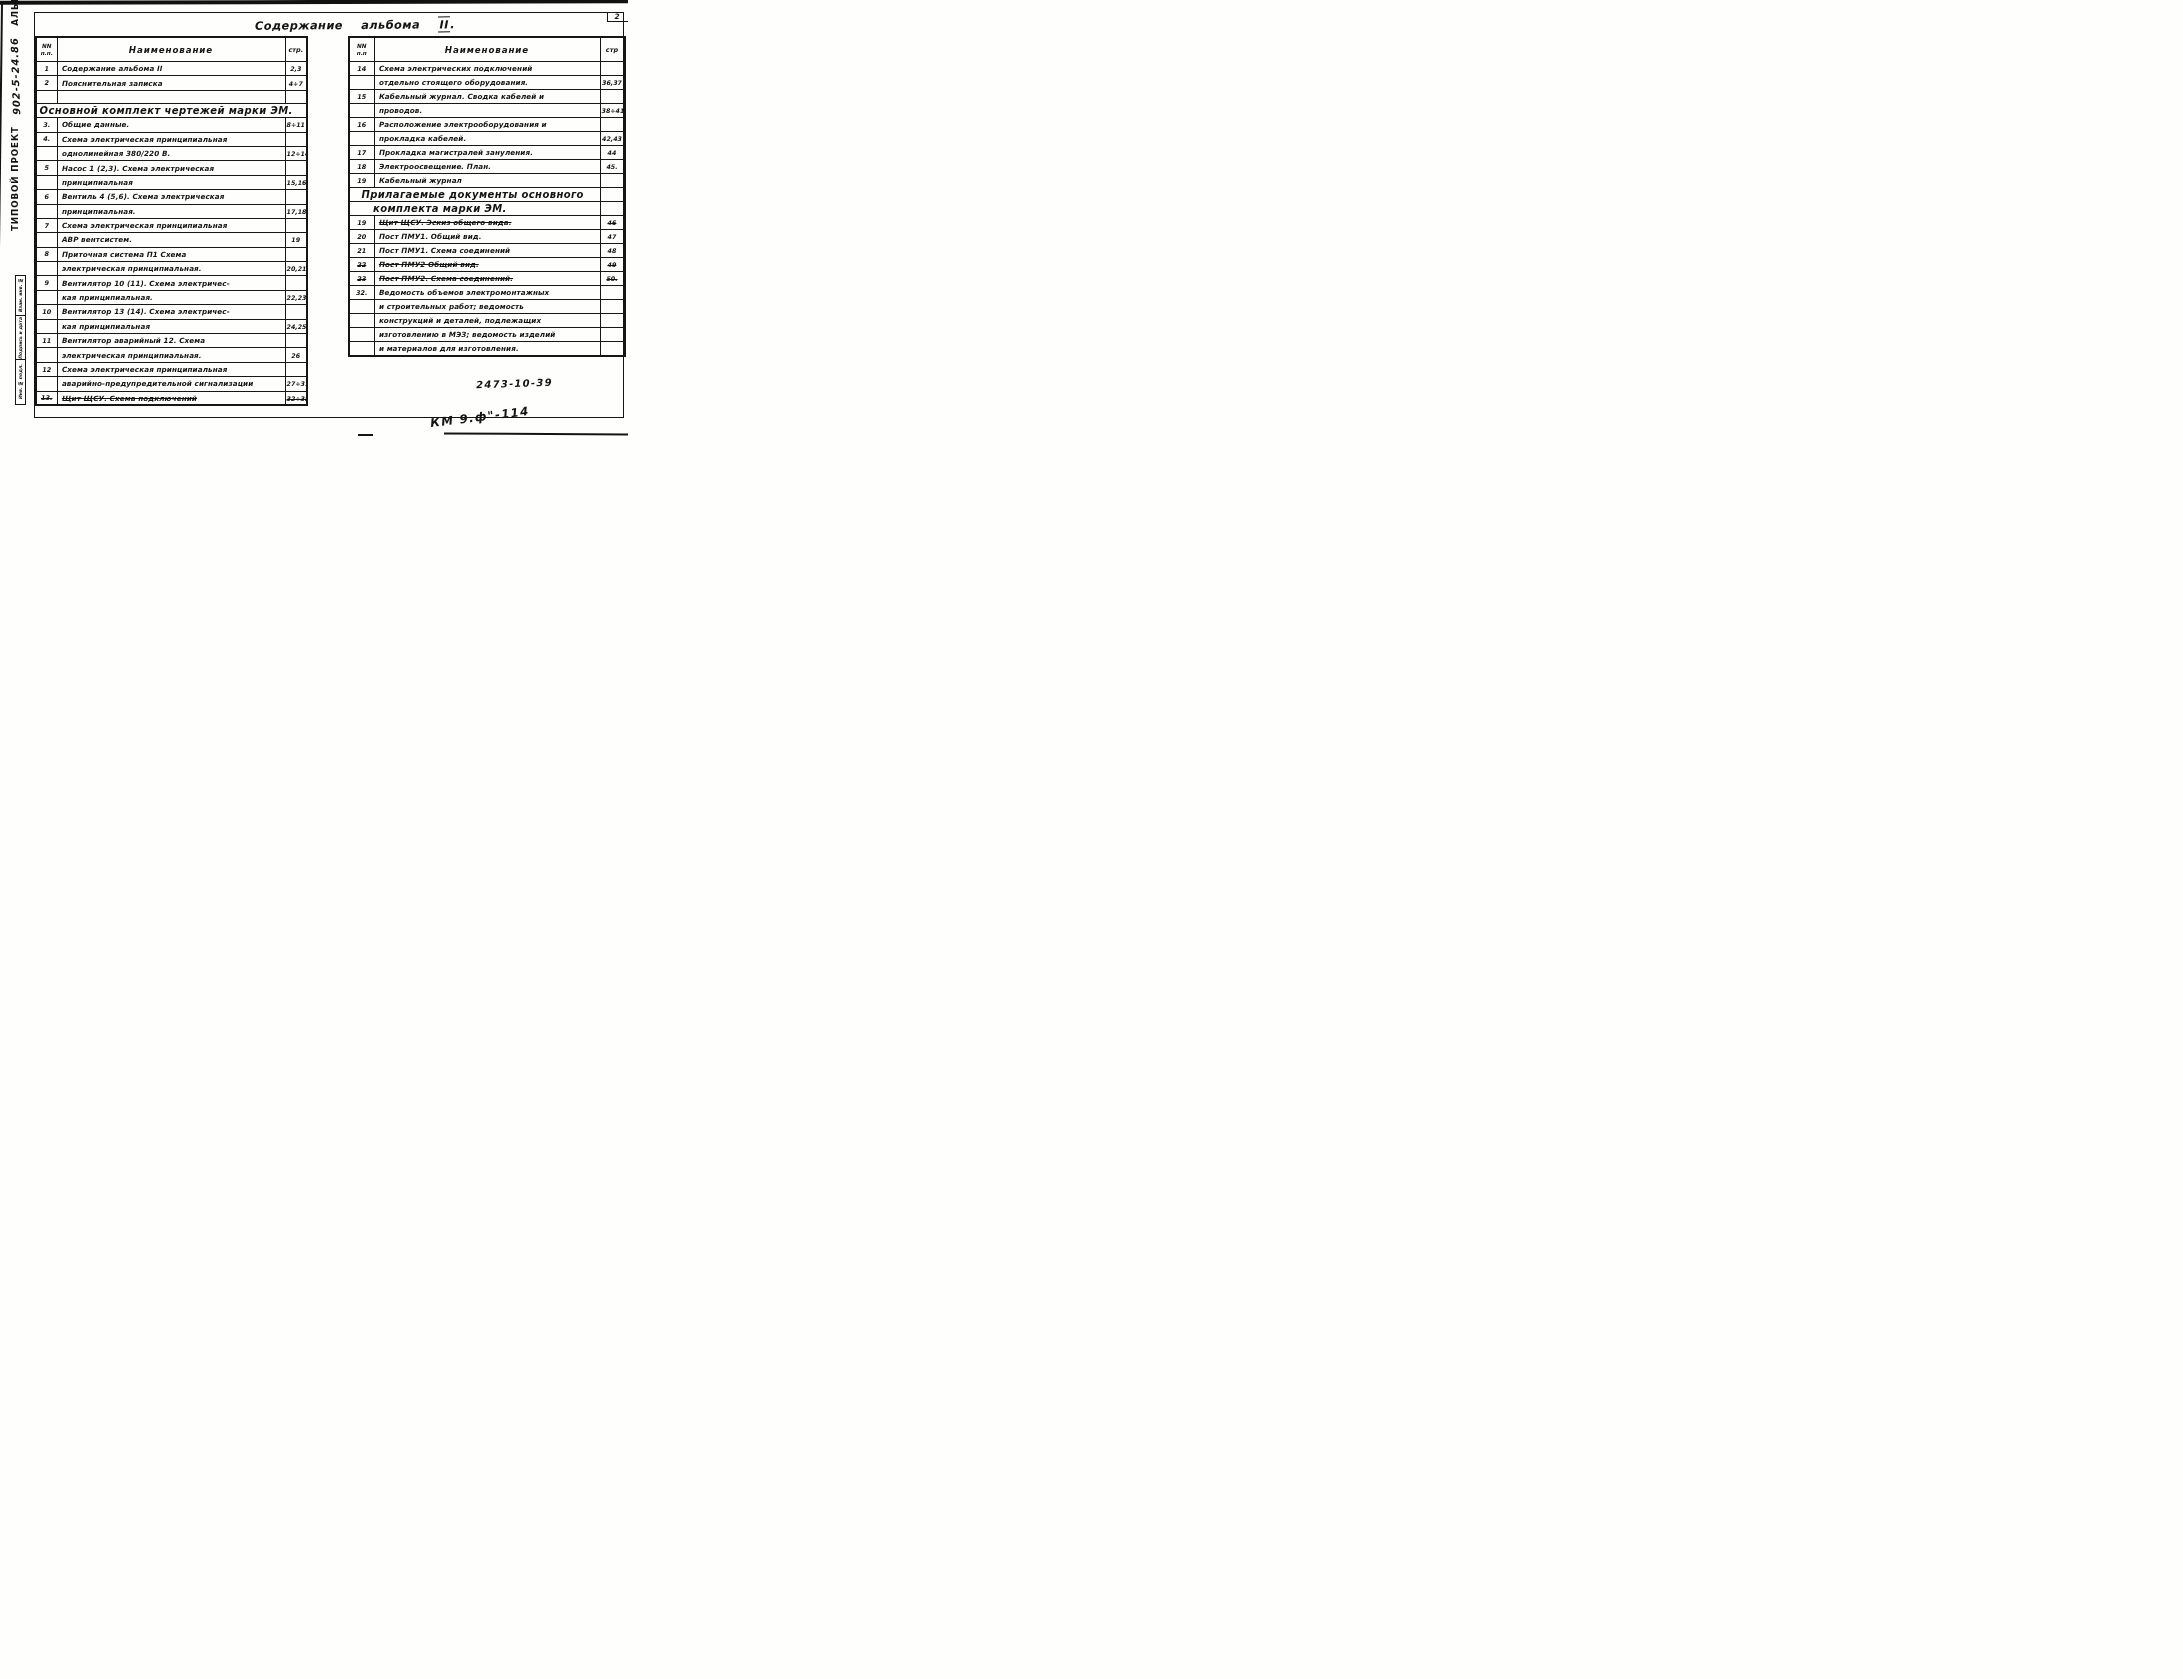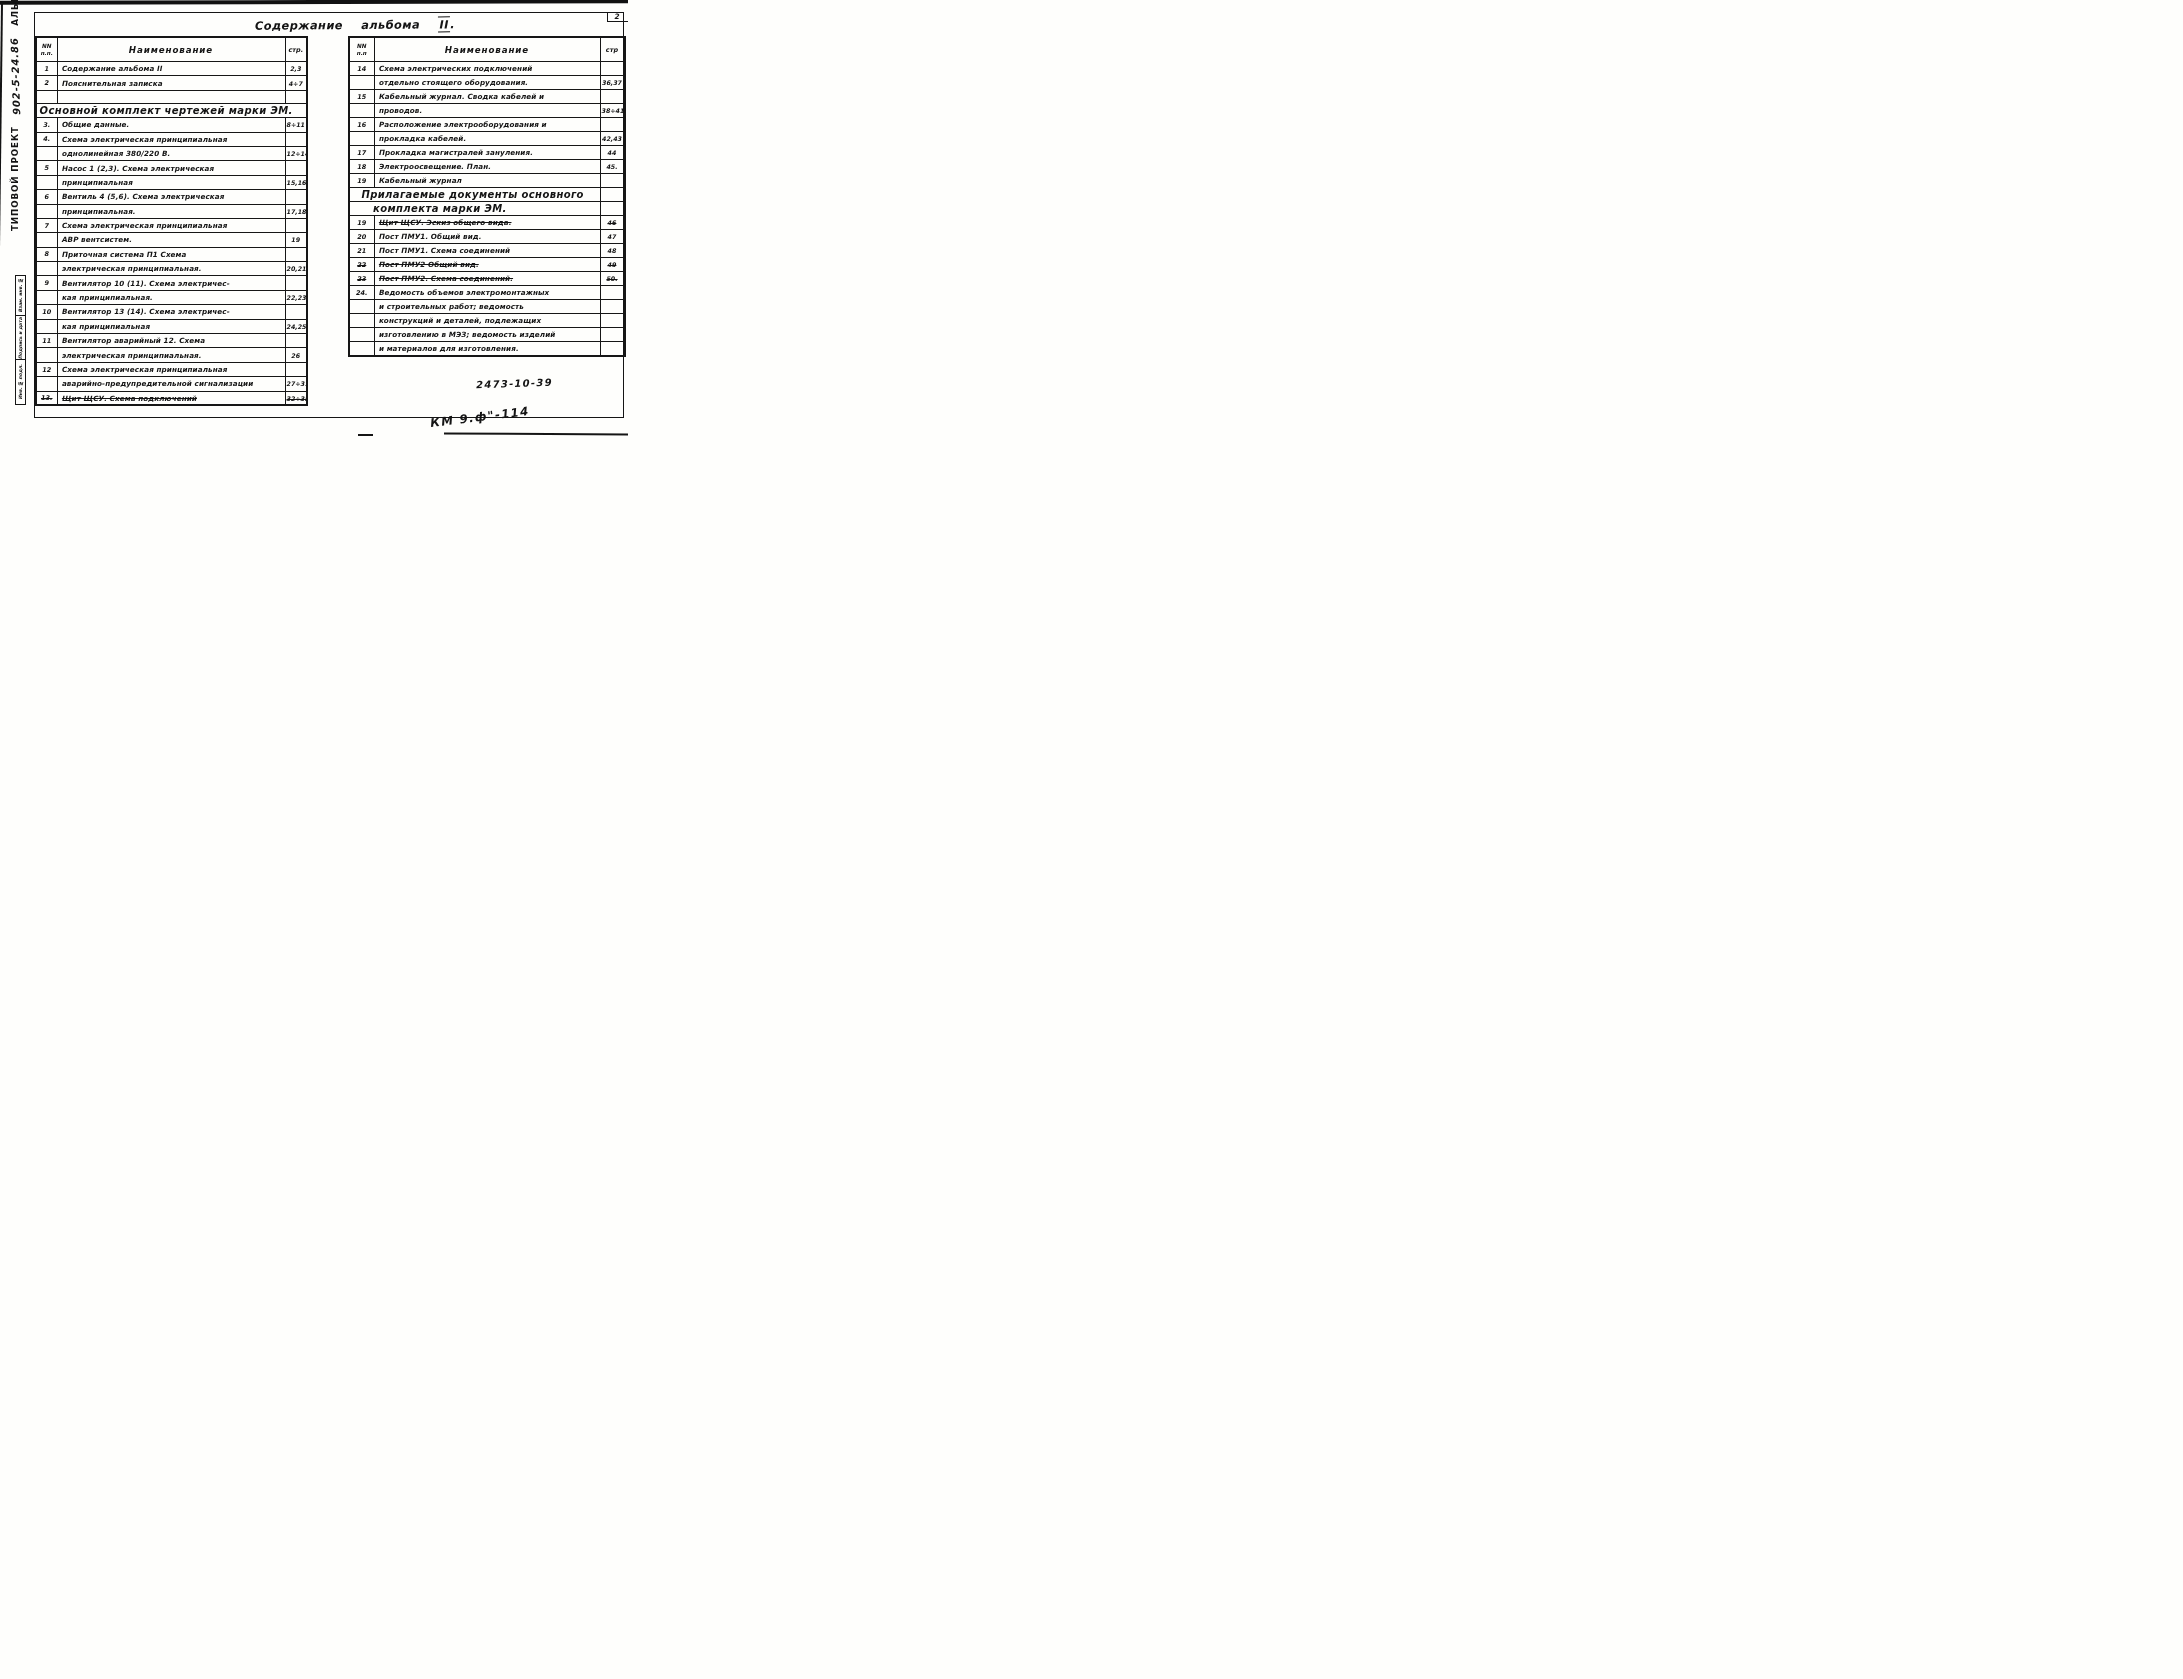--- a/index.html
+++ b/index.html
@@ -336,21 +336,21 @@
         <td class="num struck">22</td>
         <td class="text struck">Пост ПМУ2  Общий вид.</td>
         <td class="page struck">49</td>
       </tr>
       <tr>
         <td class="num struck">23</td>
         <td class="text struck">Пост ПМУ2.  Схема соединений.</td>
         <td class="page struck">50.</td>
       </tr>
       <tr>
-        <td class="num">24.</td>
+        <td class="num">32.</td>
         <td class="text">Ведомость объемов электромонтажных</td>
         <td class="page"></td>
       </tr>
       <tr>
         <td class="num"></td>
         <td class="text">и строительных работ;  ведомость</td>
         <td class="page"></td>
       </tr>
       <tr>
         <td class="num"></td>

